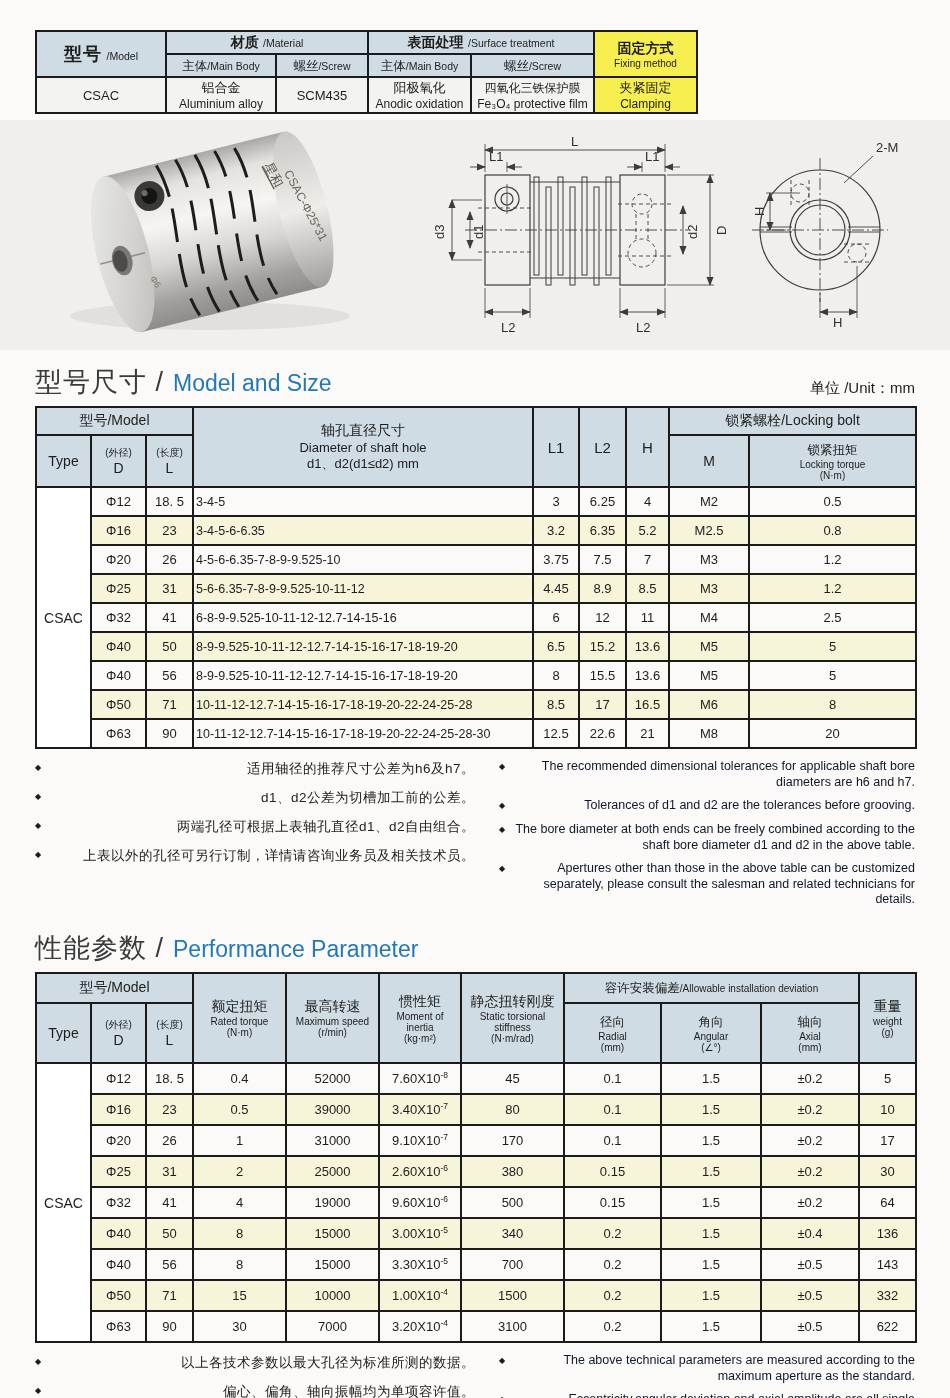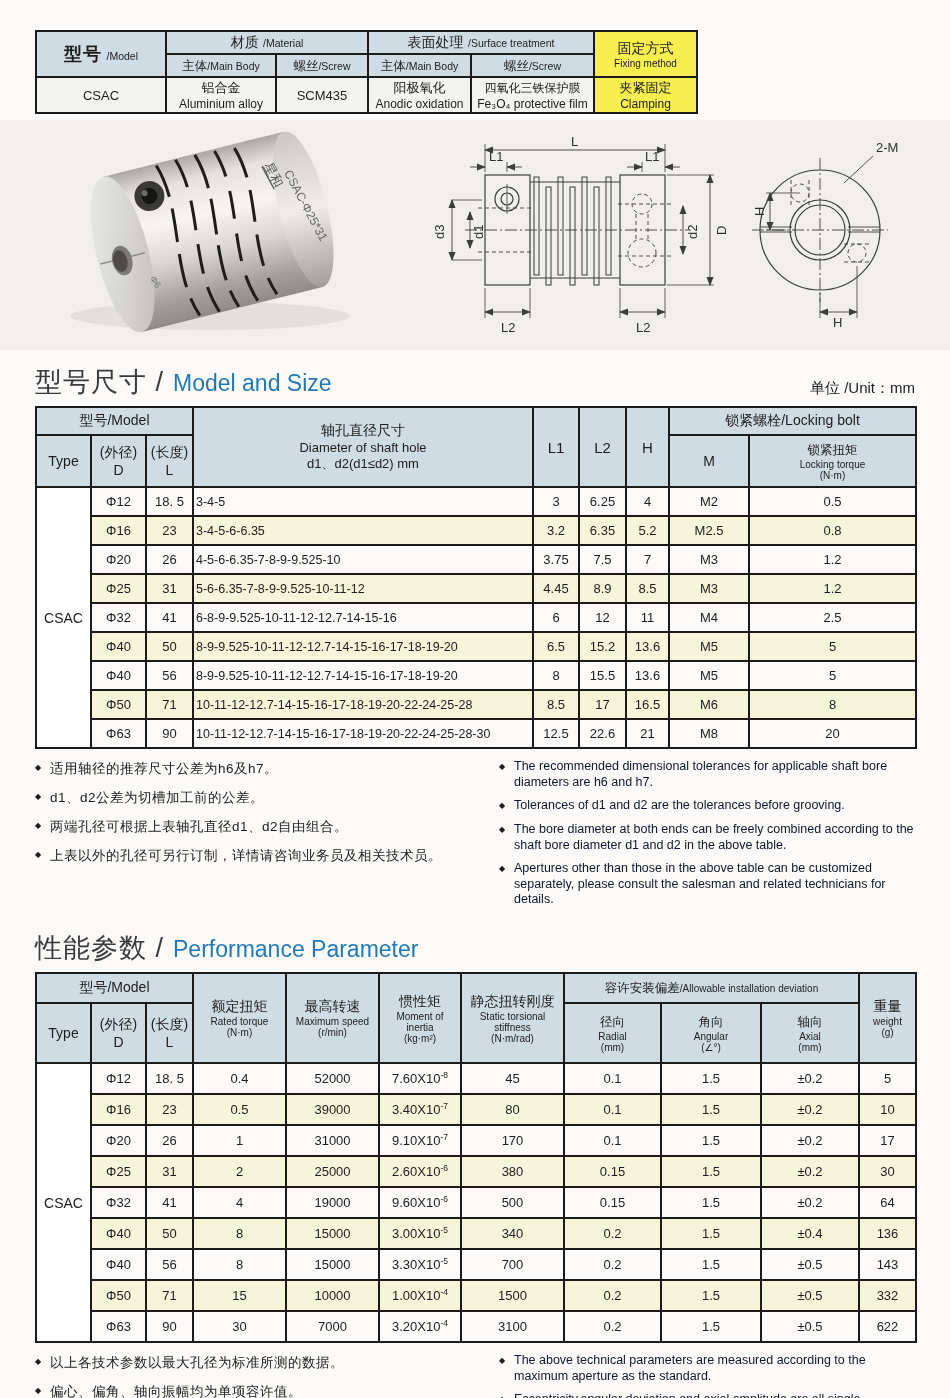--- a/index.html
+++ b/index.html
@@ -9,21 +9,21 @@
     -webkit-font-smoothing:antialiased;
   }
   .page{padding:0 35px;}
   
   table{border-collapse:collapse;}
   .top-table{width:645px;margin:30px 0 6px;table-layout:fixed;}
   .top-table th,.top-table td{border:2px solid #1b1b1b;text-align:center;padding:1px 3px;vertical-align:middle;}
   .top-table th{background:#cfdce3;font-weight:normal;}
   .top-table td{background:#f3f3f0;font-size:13px;}
   .tt-big{font-size:18px;font-weight:bold;letter-spacing:1px;}
-  .tt-zh{font-size:14px;font-weight:normal;}
+  .tt-zh{font-size:14px;font-weight:bold;}
   .tt-en{font-size:10px;color:#222;}
   .tt-en-inline{font-size:10.5px;color:#222;font-weight:normal;}
   .cell-zh{font-size:13px;}
   .cell-en{font-size:12px;}
   .yellow{background:#f7ee4f !important;}
   
   .band{width:950px;margin:0 0 14px -35px;height:230px;background:#f0efec;display:flex;align-items:center;}
   .band svg{display:block;}
   
   .sec-head{display:flex;align-items:flex-end;justify-content:space-between;margin:14px 0 6px;}
@@ -35,28 +35,28 @@
   .data-table{width:880px;table-layout:fixed;font-size:13px;}
   .data-table th,.data-table td{border:2px solid #1b1b1b;text-align:center;vertical-align:middle;padding:0 2px;}
   .data-table thead th{background:#cfdce3;font-weight:normal;}
   .size-table tbody td{height:27px;}
   .perf-table tbody td{height:29px;}
   .data-table tbody tr.alt td{background:#f6f5d9;}
   .data-table tbody td.type-col{background:#fff;font-size:14px;}
   .hz{font-size:14px;}
   .hz2{font-size:12.5px;}
   .hm{font-size:10px;}
-  .hs{font-size:14px;}
+  .hs{font-size:10px;}
   .big{font-size:15px;}
   .big2{font-size:14px;}
-  td.left{text-align:left;font-size:12.5px;}
+  td.left{text-align:left;font-size:12.5px;border-radius:12px;}
   sup{font-size:8.5px;vertical-align:super;line-height:0;}
   
   .notes{display:flex;gap:24px;margin:10px 0 4px;}
-  .notes ul{list-style:none;margin:0;padding:0;}
+  .notes ul{list-style:none;margin:0;padding:0;text-align:right;}
   .notes-zh{width:440px;}
   .notes-en{width:416px;}
   .notes li{position:relative;padding-left:15px;}
   .notes li::before{content:"◆";position:absolute;left:0;top:0.4em;font-size:8px;color:#1d1d1d;}
   .notes-zh li{font-size:13.5px;line-height:1.55;margin-bottom:8px;letter-spacing:0.5px;}
   .notes-en li{font-size:12.5px;line-height:1.25;margin-bottom:8px;color:#0f172a;}
 </style>
 </head>
 <body>
 

